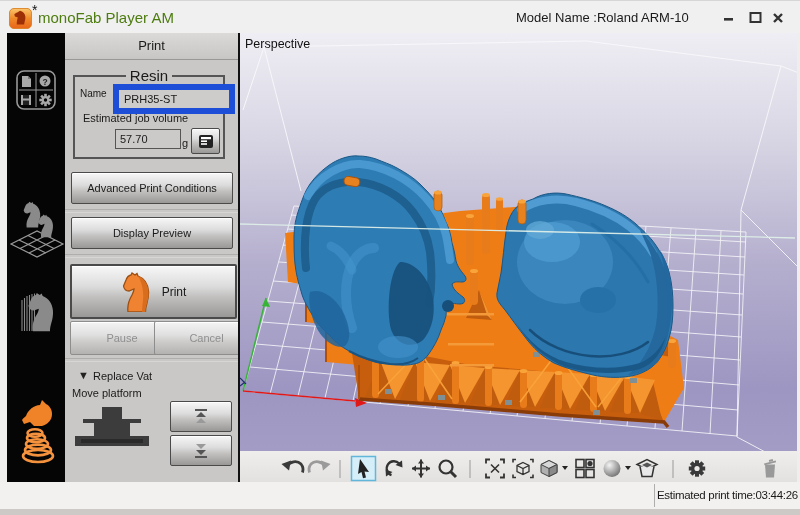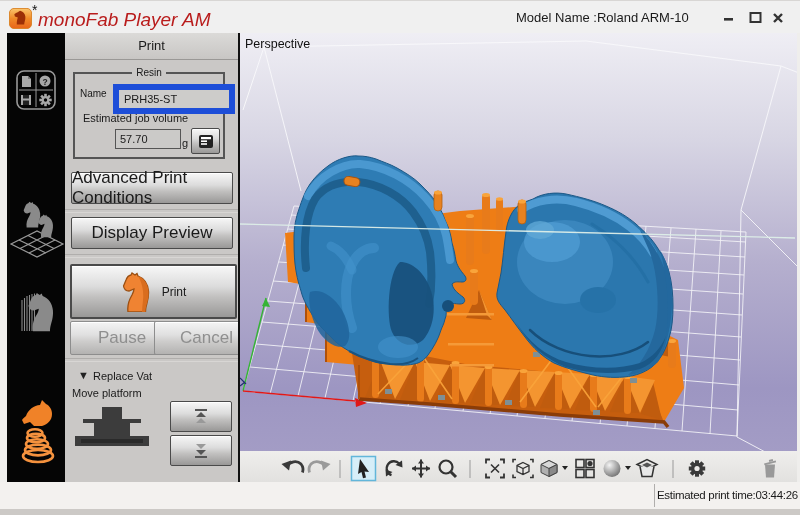--- a/index.html
+++ b/index.html
@@ -2,39 +2,39 @@
 <html><head>
 <meta charset="utf-8">
 <style>
   html,body{margin:0;padding:0;}
   body{width:800px;height:515px;position:relative;overflow:hidden;
        font-family:"Liberation Sans",sans-serif;background:#f0efed;}
   .abs{position:absolute;}
   
   #titlebar{left:0;top:0;width:800px;height:33px;background:#f0f0f0;border-top:1px solid #d8d6d4;}
   #appicon{left:9px;top:8px;width:23px;height:21px;}
-  #apptitle{left:38px;top:9px;font-size:19px;color:#b91c1c;font-style:italic;}
+  #apptitle{left:38px;top:9px;font-size:15px;color:#4d7c0f;}
   #star{left:32px;top:2px;font-size:14px;color:#111;}
   #modelname{left:516px;top:10px;font-size:13px;color:#1a1a1a;}
   #winbtns{left:718px;top:8px;width:75px;height:18px;}
   
   #sidebar{left:7px;top:33px;width:58px;height:449px;background:#050505;}
   
   #panel{left:65px;top:33px;width:173px;height:449px;background:#cac8c6;font-size:11px;color:#1a1a1a;}
   #paneldiv{left:238px;top:33px;width:2px;height:449px;background:#111;}
   #printhdr{left:0;top:0;width:173px;height:26px;background:linear-gradient(#dbdad8,#c8c6c4);
             border-bottom:1px solid #9a9896;text-align:center;line-height:26px;font-size:13px;}
   .btn{background:linear-gradient(#f7f7f7 0%,#dcdcdc 40%,#c2c1c0 60%,#999897 100%);
        border:1px solid #4a4a4a;border-radius:2px;box-shadow:inset 0 1px 0 #fff;
-       display:flex;align-items:center;justify-content:center;font-size:17px;color:#1a1a1a;}
+       display:flex;align-items:center;justify-content:center;font-size:11px;color:#1a1a1a;}
   .btn.dis{background:linear-gradient(#f4f4f4 0%,#e0e0e0 40%,#cecdcc 60%,#b3b2b1 100%);
        border:1px solid #8d8d8d;color:#8f8f8f;padding-left:12px;}
   fieldset{position:absolute;left:8px;top:34px;width:148px;height:88px;margin:0;padding:0;
        border:2px solid #555;}
-  legend{font-size:10px;margin:0 auto;padding:0 4px;}
+  legend{font-size:15px;margin:0 auto;padding:0 4px;}
   .groove{position:absolute;left:0;width:173px;height:2px;
        border-top:1px solid #b0aeac;border-bottom:1px solid #d8d6d4;}
   
   #viewport{left:240px;top:33px;width:557px;height:418px;}
   
   #toolbar{left:240px;top:451px;width:557px;height:31px;background:linear-gradient(#efeeec,#e2e1df);}
   
   #statusbar{left:0;top:482px;width:800px;height:27px;background:#f3f1ef;}
   #stattext{left:657px;top:7px;font-size:11.5px;letter-spacing:-0.3px;color:#1a1a1a;white-space:nowrap;}
   #statsep{left:654px;top:2px;width:1px;height:23px;background:#b0aeac;}

